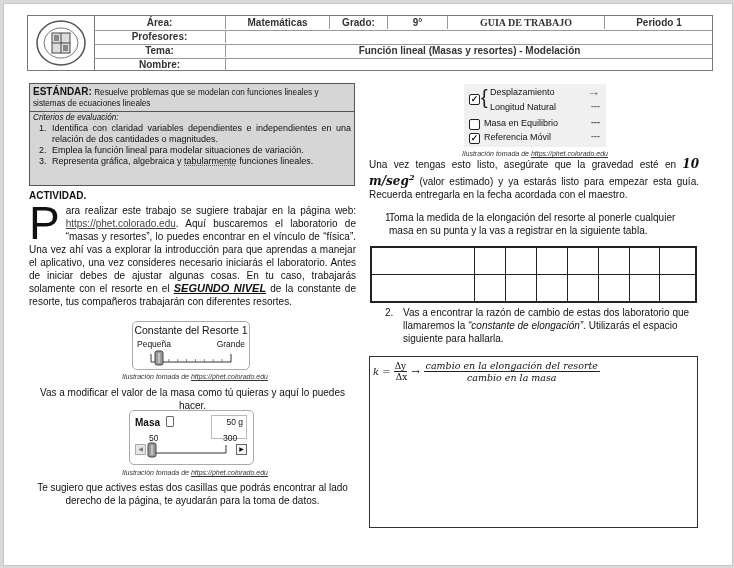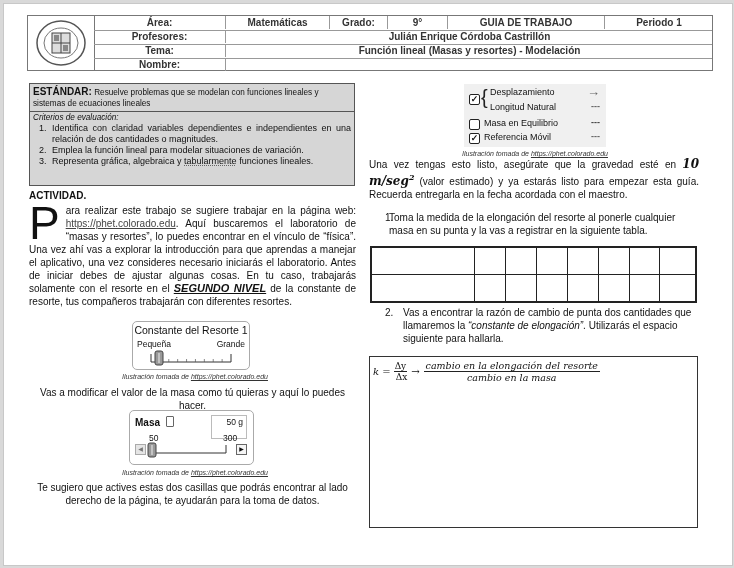--- a/index.html
+++ b/index.html
@@ -53,26 +53,25 @@
       <line x1="17" y1="24" x2="35" y2="24" stroke="#444"></line>
       <rect x="19" y="16" width="5" height="6" fill="#888"></rect>
       <rect x="28" y="26" width="5" height="6" fill="#888"></rect>
     </svg>
   </div>
   <div class="hrow" style="top:0;">
     <div class="hcell" style="left:0;width:132px;">Área:</div>
     <div class="hcell" style="left:132px;width:104px;">Matemáticas</div>
     <div class="hcell" style="left:236px;width:58px;">Grado:</div>
     <div class="hcell" style="left:294px;width:60px;">9°</div>
-    <div class="hcell" style="left:354px;width:157px;">GUIA DE TRABAJO</div>
+    <div class="hcell" style="left:354px;width:157px;font-family:Liberation Serif, serif;">GUIA DE TRABAJO</div>
     <div class="hcell last" style="left:511px;width:108px;">Periodo 1</div>
   </div>
   <div class="hrow" style="top:14px;">
     <div class="hcell" style="left:0;width:132px;">Profesores:</div>
-    <div class="hcell last" style="left:132px;width:487px;">Julián Enrique Córdoba Castrillón</div>
   </div>
   <div class="hrow" style="top:28px;">
     <div class="hcell" style="left:0;width:132px;">Tema:</div>
     <div class="hcell last" style="left:132px;width:487px;">Función lineal (Masas y resortes) - Modelación</div>
   </div>
   <div class="hrow" style="top:42px;border-bottom:none;">
     <div class="hcell" style="left:0;width:132px;">Nombre:</div>
     <div class="hcell last" style="left:132px;width:487px;"></div>
   </div>
 </div>
@@ -182,21 +181,21 @@
     <td></td>
     <td></td>
     <td></td>
     <td></td>
   </tr>
 </tbody>
   </table>
 
 <div class="rcol" style="top:306px;left:385px;width:313px;text-align:left;">
   <span style="position:absolute;left:0;">2.</span>
-  <div style="margin-left:18px;"><span>Vas a encontrar la razón de cambio de punta dos cantidades que llamaremos la </span><i>“constante de elongación”</i><span>. Utilizarás el espacio siguiente para hallarla.</span></div>
+  <div style="margin-left:18px;"><span>Vas a encontrar la razón de cambio de estas dos laboratorio que llamaremos la </span><i>“constante de elongación”</i><span>. Utilizarás el espacio siguiente para hallarla.</span></div>
 </div>
 
 <div class="formula-box">
   <div style="position:absolute;left:3px;top:3px;display:flex;align-items:center;" class="math">
     <span style="margin-right:3px;">k =</span>
     <span style="display:inline-flex;flex-direction:column;align-items:flex-end;font-style:normal;font-size:9px;">
       <span style="border-bottom:1px solid #222;padding:0 1px;">Δy</span>
       <span>Δx</span>
     </span>
     <span style="margin:0 4px;font-style:normal;">→</span>

